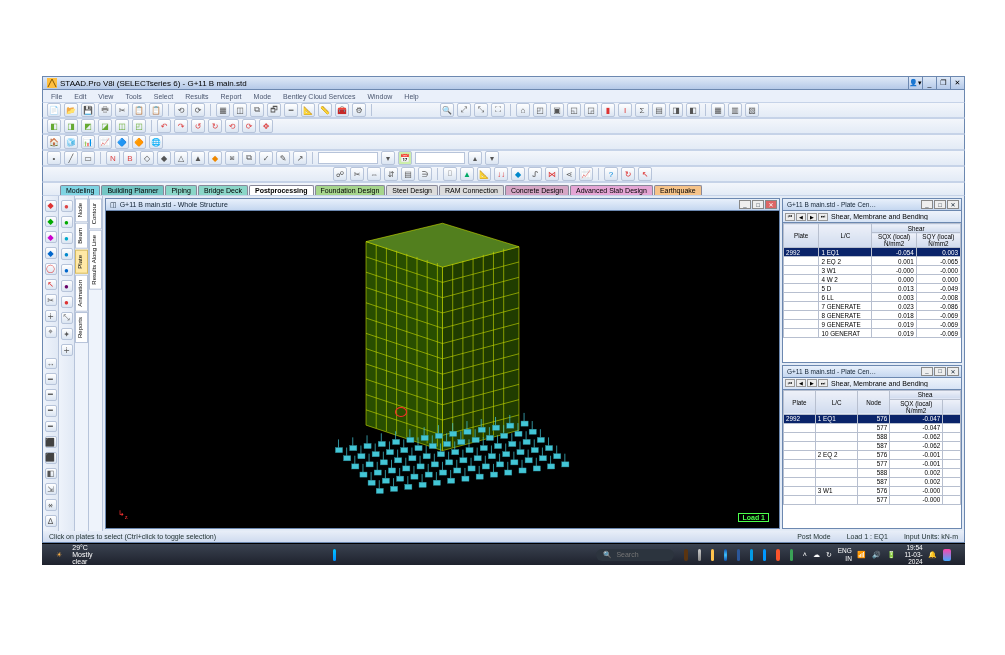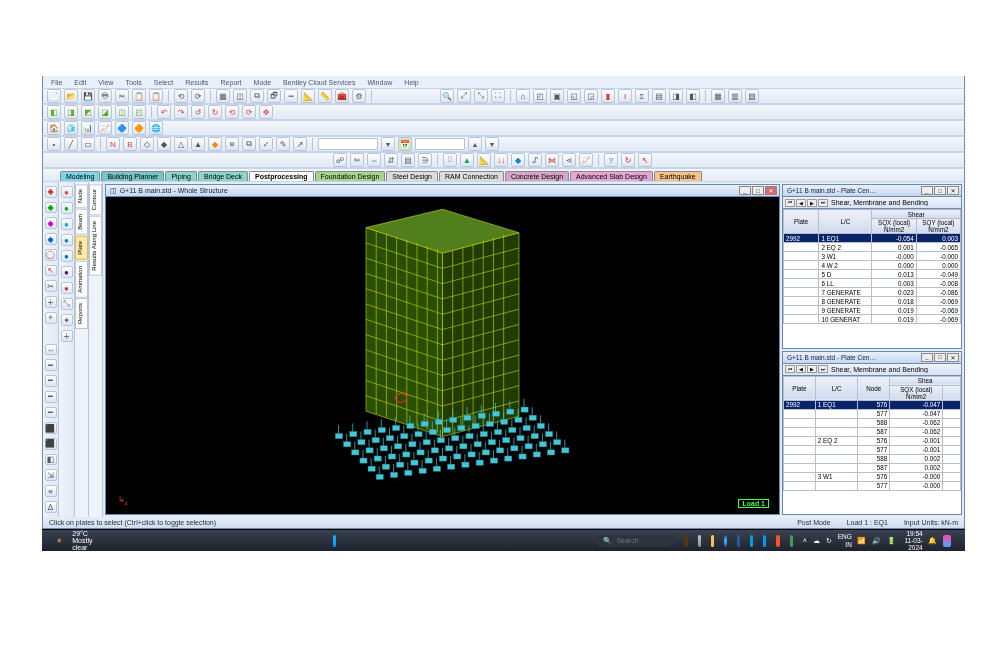--- a/index.html
+++ b/index.html
@@ -189,20 +189,33 @@
   .c-video { background: #039be5; }
   .c-vsc { background: #0098ff; }
   .c-bern { background: #fb542b; }
   .c-bat { background: #3aa257; }
 </style>
 </head>
 <body>
 
 <div class="outer">
 
+  <div class="titlebar">
+    <svg class="icon" viewBox="0 0 10 10">
+        <rect width="10" height="10" fill="#ffbf3f"></rect>
+        <path d="M1 9 L5 1 L9 9" stroke="#8a5a00" fill="none"></path>
+      </svg>
+    <span>STAAD.Pro V8i (SELECTseries 6) - G+11 B main.std</span>
+    <div class="caption-btns">
+      <span>👤▾</span>
+      <span>_</span>
+      <span>❐</span>
+      <span>✕</span>
+    </div>
+  </div>
 
   <div class="menubar">
     <span>File</span>
     <span>Edit</span>
     <span>View</span>
     <span>Tools</span>
     <span>Select</span>
     <span>Results</span>
     <span>Report</span>
     <span>Mode</span>

